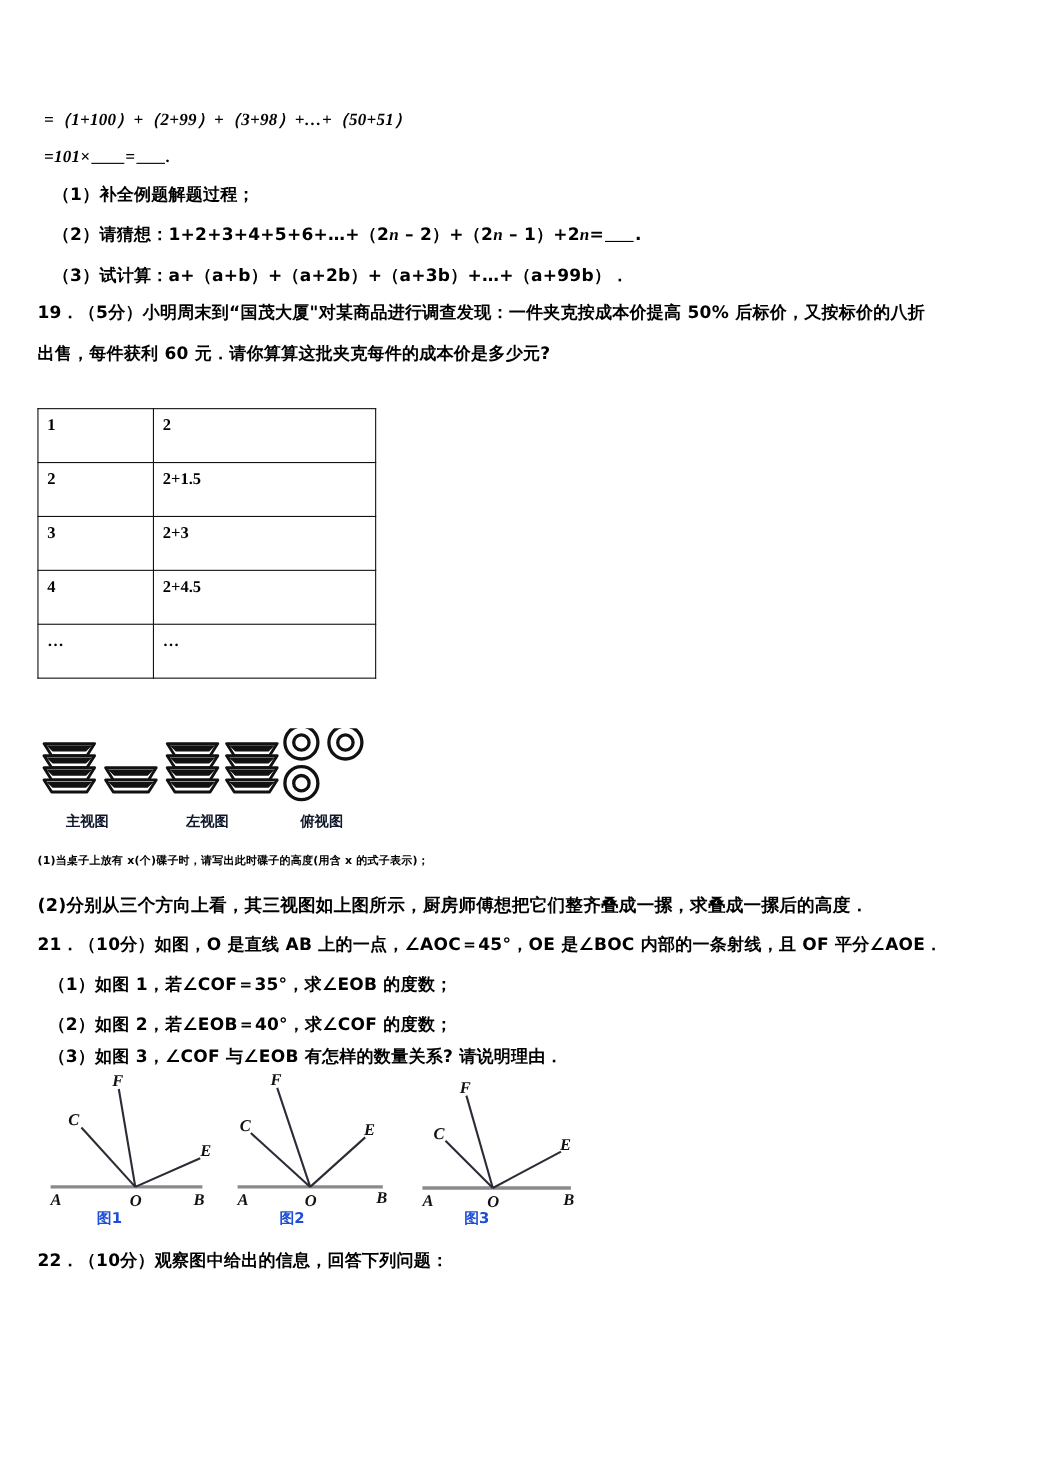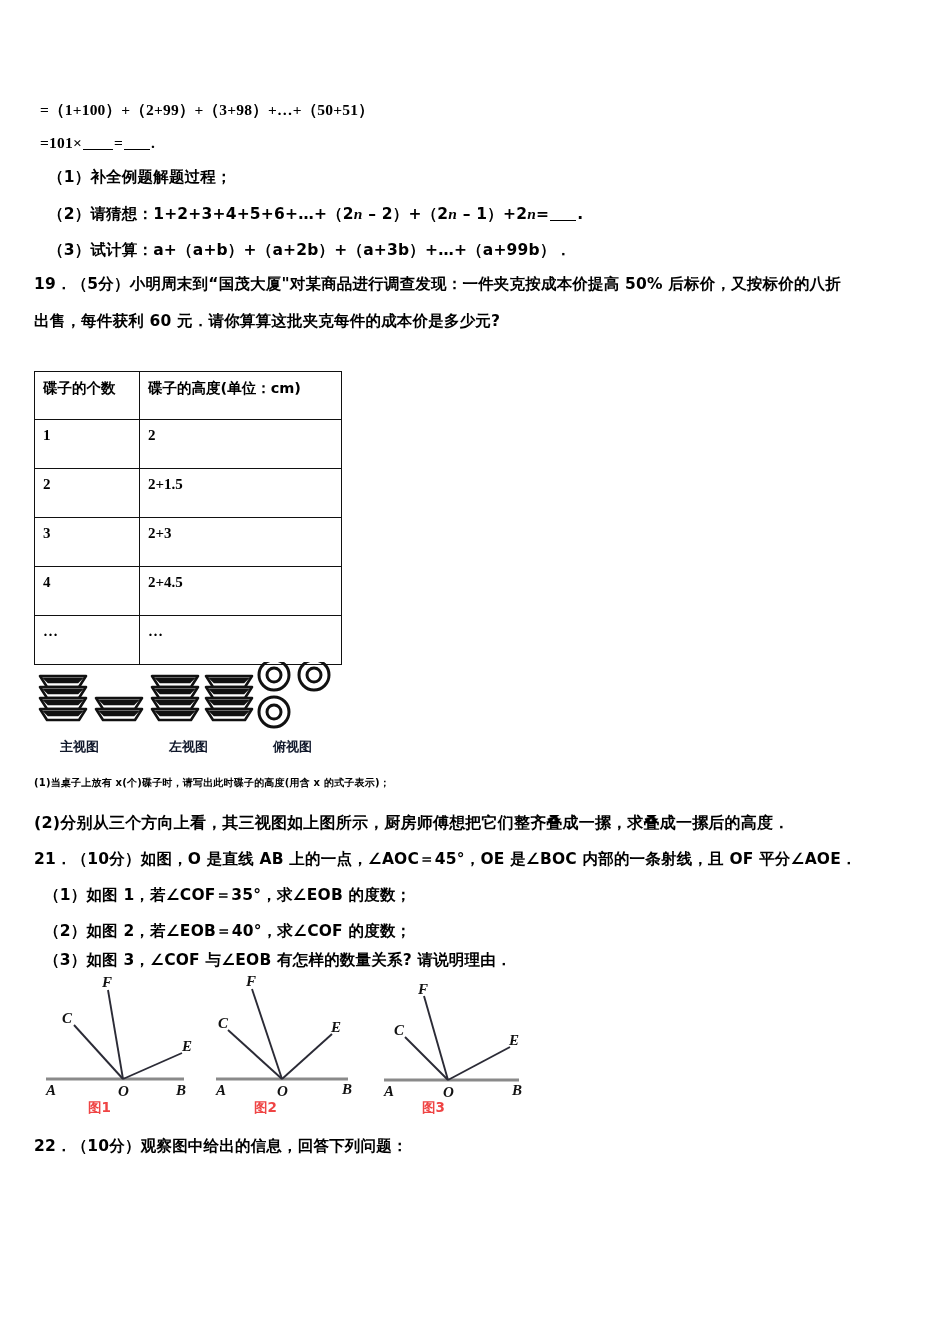--- a/index.html
+++ b/index.html
@@ -24,21 +24,21 @@
   
   .line {
     position: absolute;
     font-weight: bold;
     font-size: 15.5px;
     line-height: 1.25;
     white-space: nowrap;
     letter-spacing: 0.2px;
   }
   .cn { font-family: "DejaVu Sans", "Liberation Sans", sans-serif; font-weight: bold; }
-  .mixed { font-family: "Liberation Serif", "DejaVu Serif", serif; }
+  .mixed { font-family: "Liberation Serif", "DejaVu Serif", serif; font-style: italic; }
   i, .it { font-style: italic; font-family: "Liberation Serif", "DejaVu Serif", serif; }
   .blank {
     display: inline-block;
     border-bottom: 1.6px solid #000;
     width: 30px;
     vertical-align: -2px;
     margin: 0 1px;
   }
   .blank.sm { width: 26px; }
 
@@ -100,21 +100,21 @@
     height: 145px;
   }
   .fig-caption {
     position: absolute;
     bottom: 0;
     width: 100%;
     text-align: center;
     font-family: "DejaVu Sans", "Liberation Sans", sans-serif;
     font-weight: bold;
     font-size: 13.5px;
-    color: #ef4444;
+    color: #1d4ed8;
   }
   .fig svg { position: absolute; left: 0; top: 0; }
   .ptlabel {
     font-family: "Liberation Serif", "DejaVu Serif", serif;
     font-style: italic;
     font-weight: bold;
     font-size: 15px;
     fill: #111;
   }
 </style>
@@ -144,24 +144,20 @@
   </div>
   <div class="line cn" style="left:34px; top:312px;">出售，每件获利 60 元．请你算算这批夹克每件的成本价是多少元?</div>
 
 
   <table class="dish-table">
     <colgroup>
         <col class="c1">
         <col class="c2">
       </colgroup>
     <tbody>
-      <tr class="head">
-        <td>碟子的个数</td>
-        <td>碟子的高度(单位：cm)</td>
-      </tr>
       <tr>
         <td class="num">1</td>
         <td class="num">2</td>
       </tr>
       <tr>
         <td class="num">2</td>
         <td class="num">2+1.5</td>
       </tr>
       <tr>
         <td class="num">3</td>

